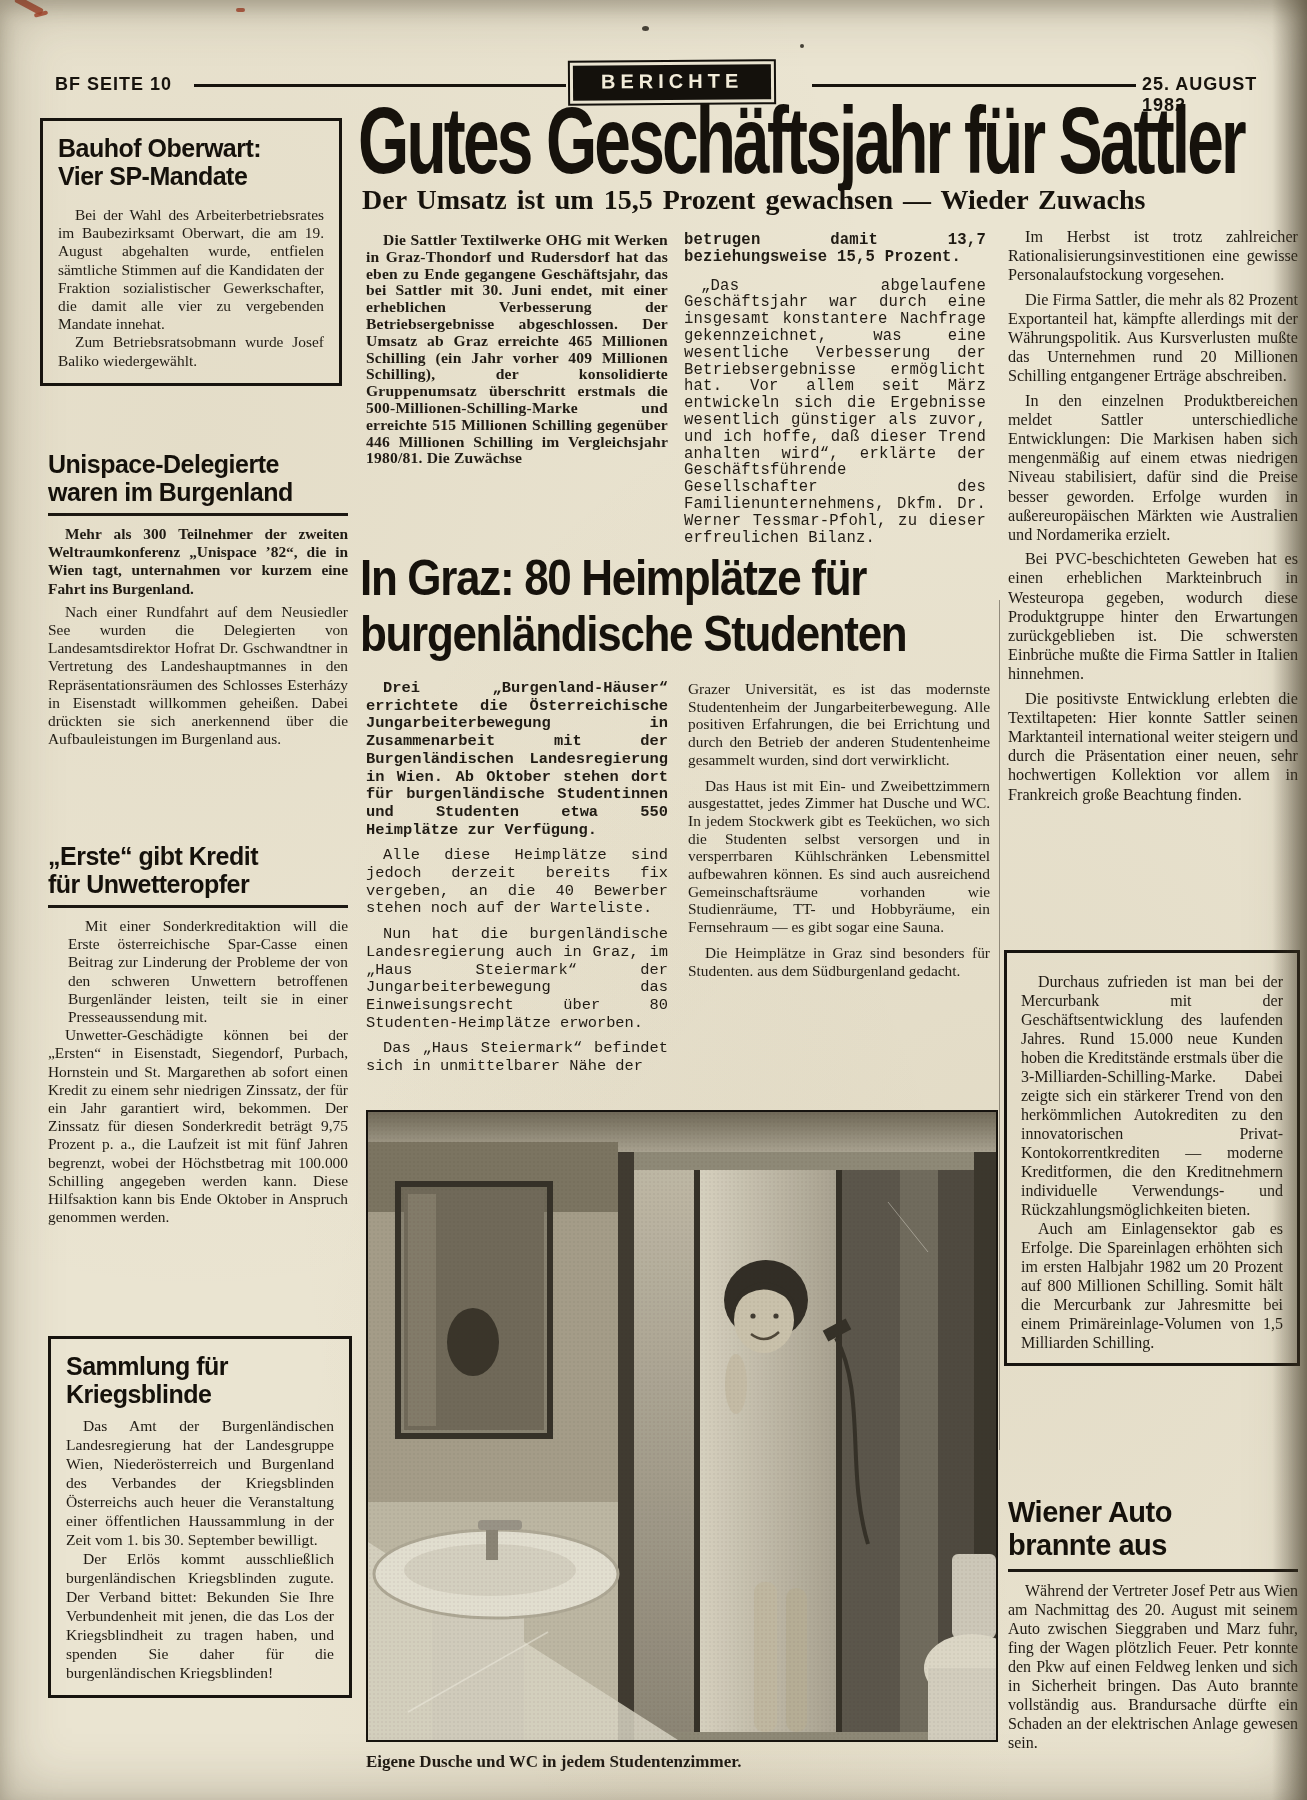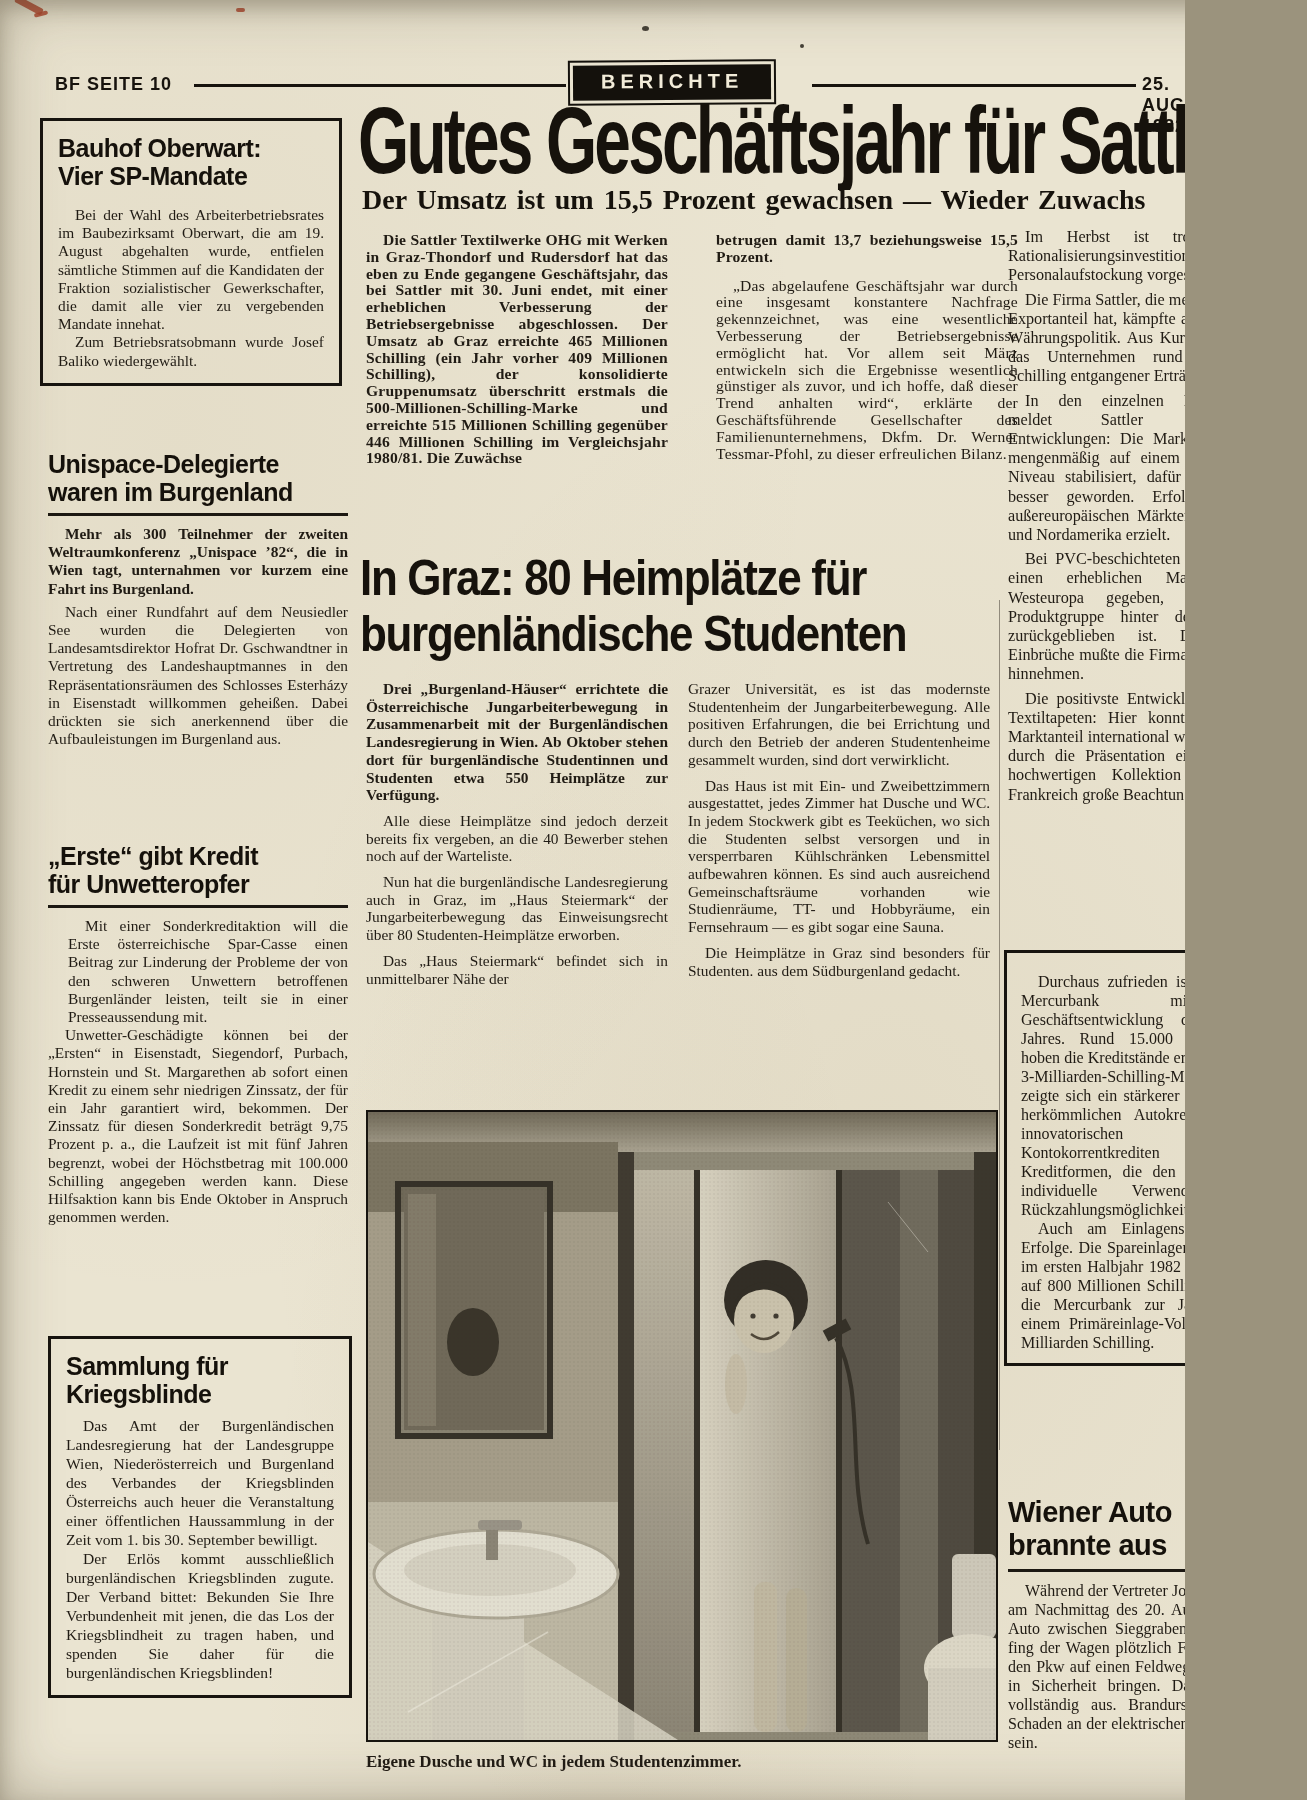--- a/index.html
+++ b/index.html
@@ -1,16 +1,16 @@
 <!DOCTYPE html>
 <html><head>
 <meta charset="utf-8">
 <style>
   html,body{margin:0;padding:0;background:#9b937d;}
-  .page{position:relative;width:1185px;height:1800px;overflow:hidden;
+  .page{position:relative;width:1307px;height:1800px;overflow:hidden;
         background:#eae4d1;
         background-image:
           radial-gradient(ellipse at 15% 25%, rgba(150,130,85,.07), transparent 45%),
           radial-gradient(ellipse at 75% 65%, rgba(150,130,85,.09), transparent 50%),
           radial-gradient(ellipse at 50% 95%, rgba(120,100,60,.06), transparent 40%);
         font-family:"Liberation Serif", serif;color:#201b14;}
   .abs{position:absolute;}
   .vignette{left:0;top:0;width:1307px;height:1800px;pointer-events:none;
         box-shadow:inset 0 0 60px rgba(80,68,45,.35), inset 0 8px 18px rgba(60,50,30,.25);}
   .right-shade{left:1272px;top:0;width:35px;height:1800px;
@@ -96,29 +96,29 @@
   </div>
 
   <div class="abs" style="left:358px;top:98px;width:949px;height:92px;overflow:hidden;">
     <h1 class="big-head">Gutes Geschäftsjahr für Sattler</h1>
   </div>
   <div class="abs sub-head" style="left:362px;top:184px;">Der Umsatz ist um 15,5 Prozent gewachsen — Wieder Zuwachs</div>
 
   <div class="abs" style="left:366px;top:232px;width:302px;">
     <p class="t-c bold">Die Sattler Textilwerke OHG mit Werken in Graz-Thondorf und Rudersdorf hat das eben zu Ende gegangene Geschäftsjahr, das bei Sattler mit 30. Juni endet, mit einer erheblichen Verbesserung der Betriebsergebnisse abgeschlossen. Der Umsatz ab Graz erreichte 465 Millionen Schilling (ein Jahr vorher 409 Millionen Schilling), der konsolidierte Gruppenumsatz überschritt erstmals die 500-Millionen-Schilling-Marke und erreichte 515 Millionen Schilling gegenüber 446 Millionen Schilling im Vergleichsjahr 1980/81. Die Zuwächse</p>
   </div>
-  <div class="abs" style="left:716px;top:232px;width:302px;">
+  <div class="abs" style="left:684px;top:232px;width:302px;font-family:Liberation Mono, monospace;">
     <p class="t-c bold cont">betrugen damit 13,7 beziehungsweise 15,5 Prozent.</p>
     <p class="t-c mt12">„Das abgelaufene Geschäftsjahr war durch eine insgesamt konstantere Nachfrage gekennzeichnet, was eine wesentliche Verbesserung der Betriebsergebnisse ermöglicht hat. Vor allem seit März entwickeln sich die Ergebnisse wesentlich günstiger als zuvor, und ich hoffe, daß dieser Trend anhalten wird“, erklärte der Geschäftsführende Gesellschafter des Familienunternehmens, Dkfm. Dr. Werner Tessmar-Pfohl, zu dieser erfreulichen Bilanz.</p>
   </div>
 
   <div class="abs" style="left:360px;top:550px;">
     <h1 class="graz-head"><span>In Graz: 80 Heimplätze für</span><br><span>burgenländische Studenten</span></h1>
   </div>
-  <div class="abs" style="left:366px;top:680px;width:302px;">
+  <div class="abs" style="left:366px;top:680px;width:302px;font-family:Liberation Mono, monospace;">
     <p class="t-g bold">Drei „Burgenland-Häuser“ errichtete die Österreichische Jungarbeiterbewegung in Zusammenarbeit mit der Burgenländischen Landesregierung in Wien. Ab Oktober stehen dort für burgenländische Studentinnen und Studenten etwa 550 Heimplätze zur Verfügung.</p>
     <p class="t-g mt8">Alle diese Heimplätze sind jedoch derzeit bereits fix vergeben, an die 40 Bewerber stehen noch auf der Warteliste.</p>
     <p class="t-g mt8">Nun hat die burgenländische Landesregierung auch in Graz, im „Haus Steiermark“ der Jungarbeiterbewegung das Einweisungsrecht über 80 Studenten-Heimplätze erworben.</p>
     <p class="t-g mt8">Das „Haus Steiermark“ befindet sich in unmittelbarer Nähe der</p>
   </div>
   <div class="abs" style="left:688px;top:680px;width:302px;">
     <p class="t-g cont">Grazer Universität, es ist das modernste Studentenheim der Jungarbeiterbewegung. Alle positiven Erfahrungen, die bei Errichtung und durch den Betrieb der anderen Studentenheime gesammelt wurden, sind dort verwirklicht.</p>
     <p class="t-g mt8">Das Haus ist mit Ein- und Zweibettzimmern ausgestattet, jedes Zimmer hat Dusche und WC. In jedem Stockwerk gibt es Teeküchen, wo sich die Studenten selbst versorgen und in versperrbaren Kühlschränken Lebensmittel aufbewahren können. Es sind auch ausreichend Gemeinschaftsräume vorhanden wie Studienräume, TT- und Hobbyräume, ein Fernsehraum — es gibt sogar eine Sauna.</p>
     <p class="t-g mt8">Die Heimplätze in Graz sind besonders für Studenten. aus dem Südburgenland gedacht.</p>
   </div>

